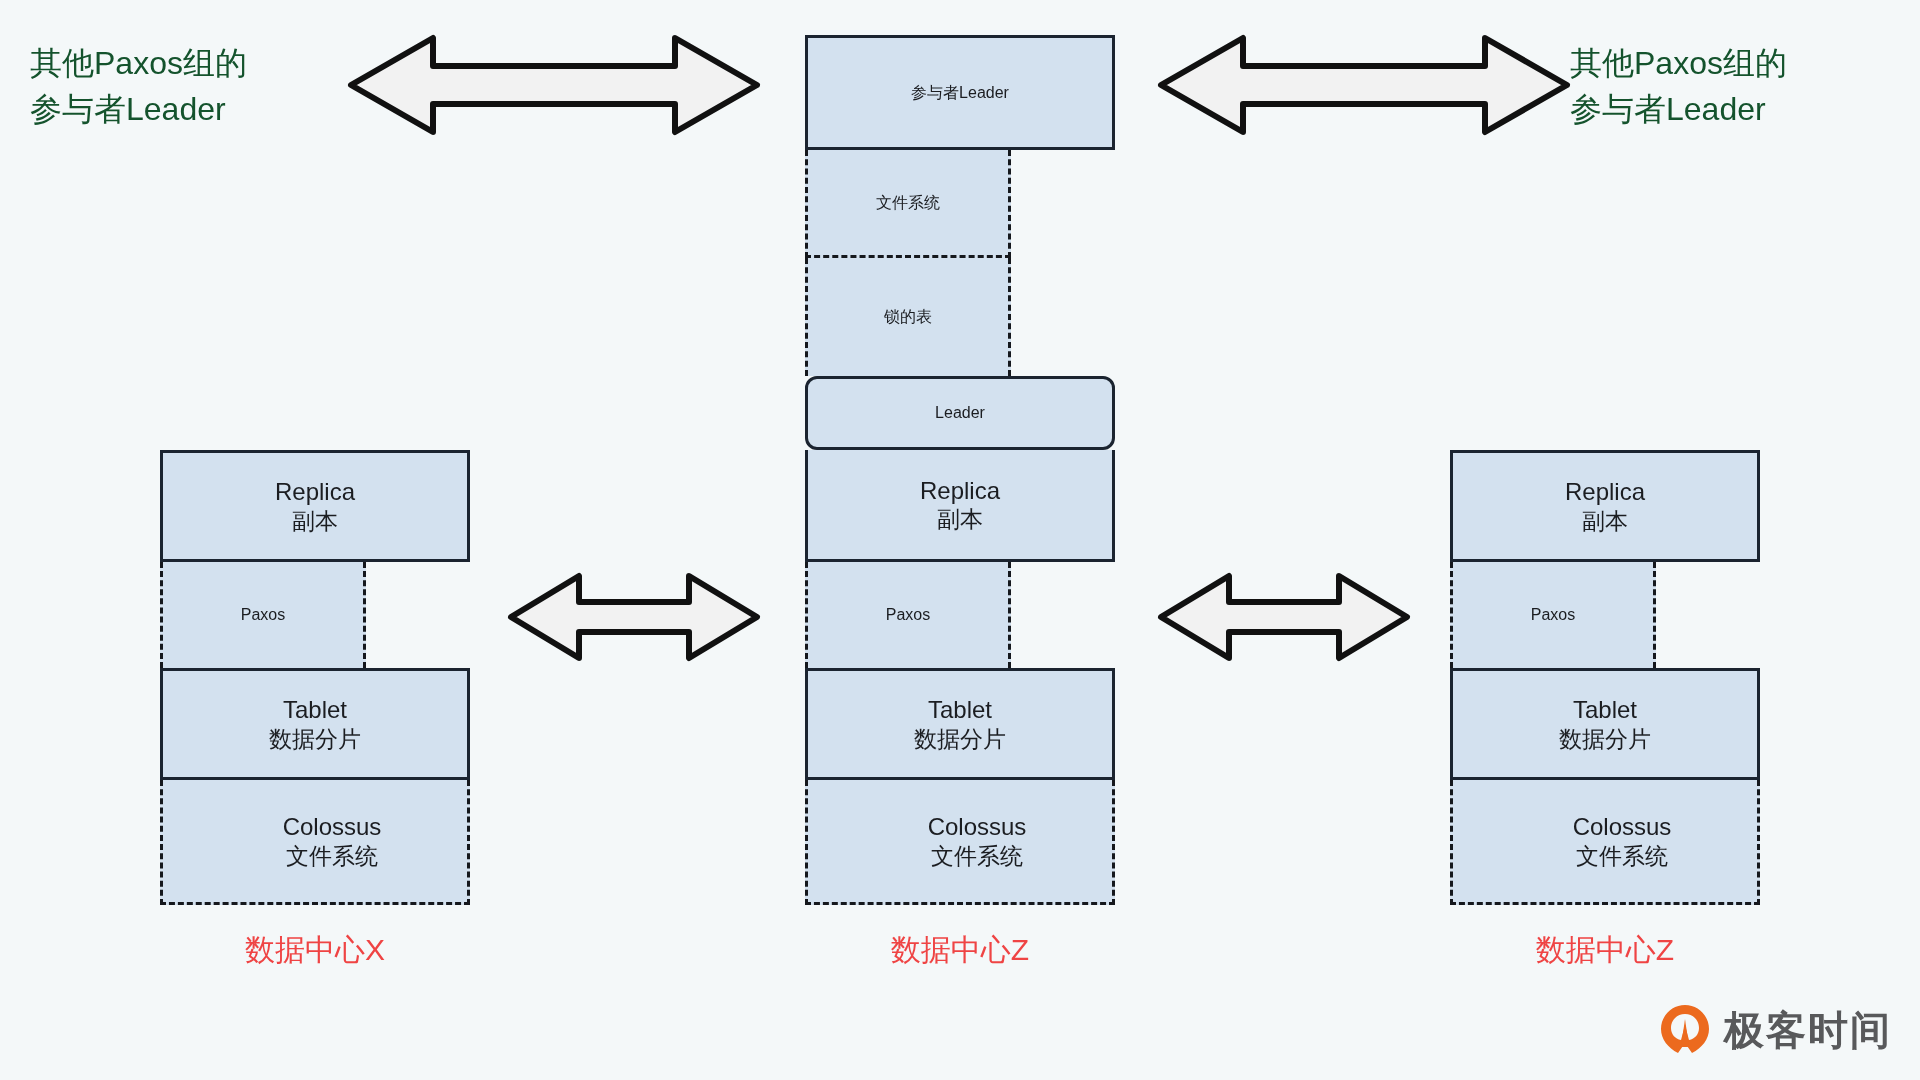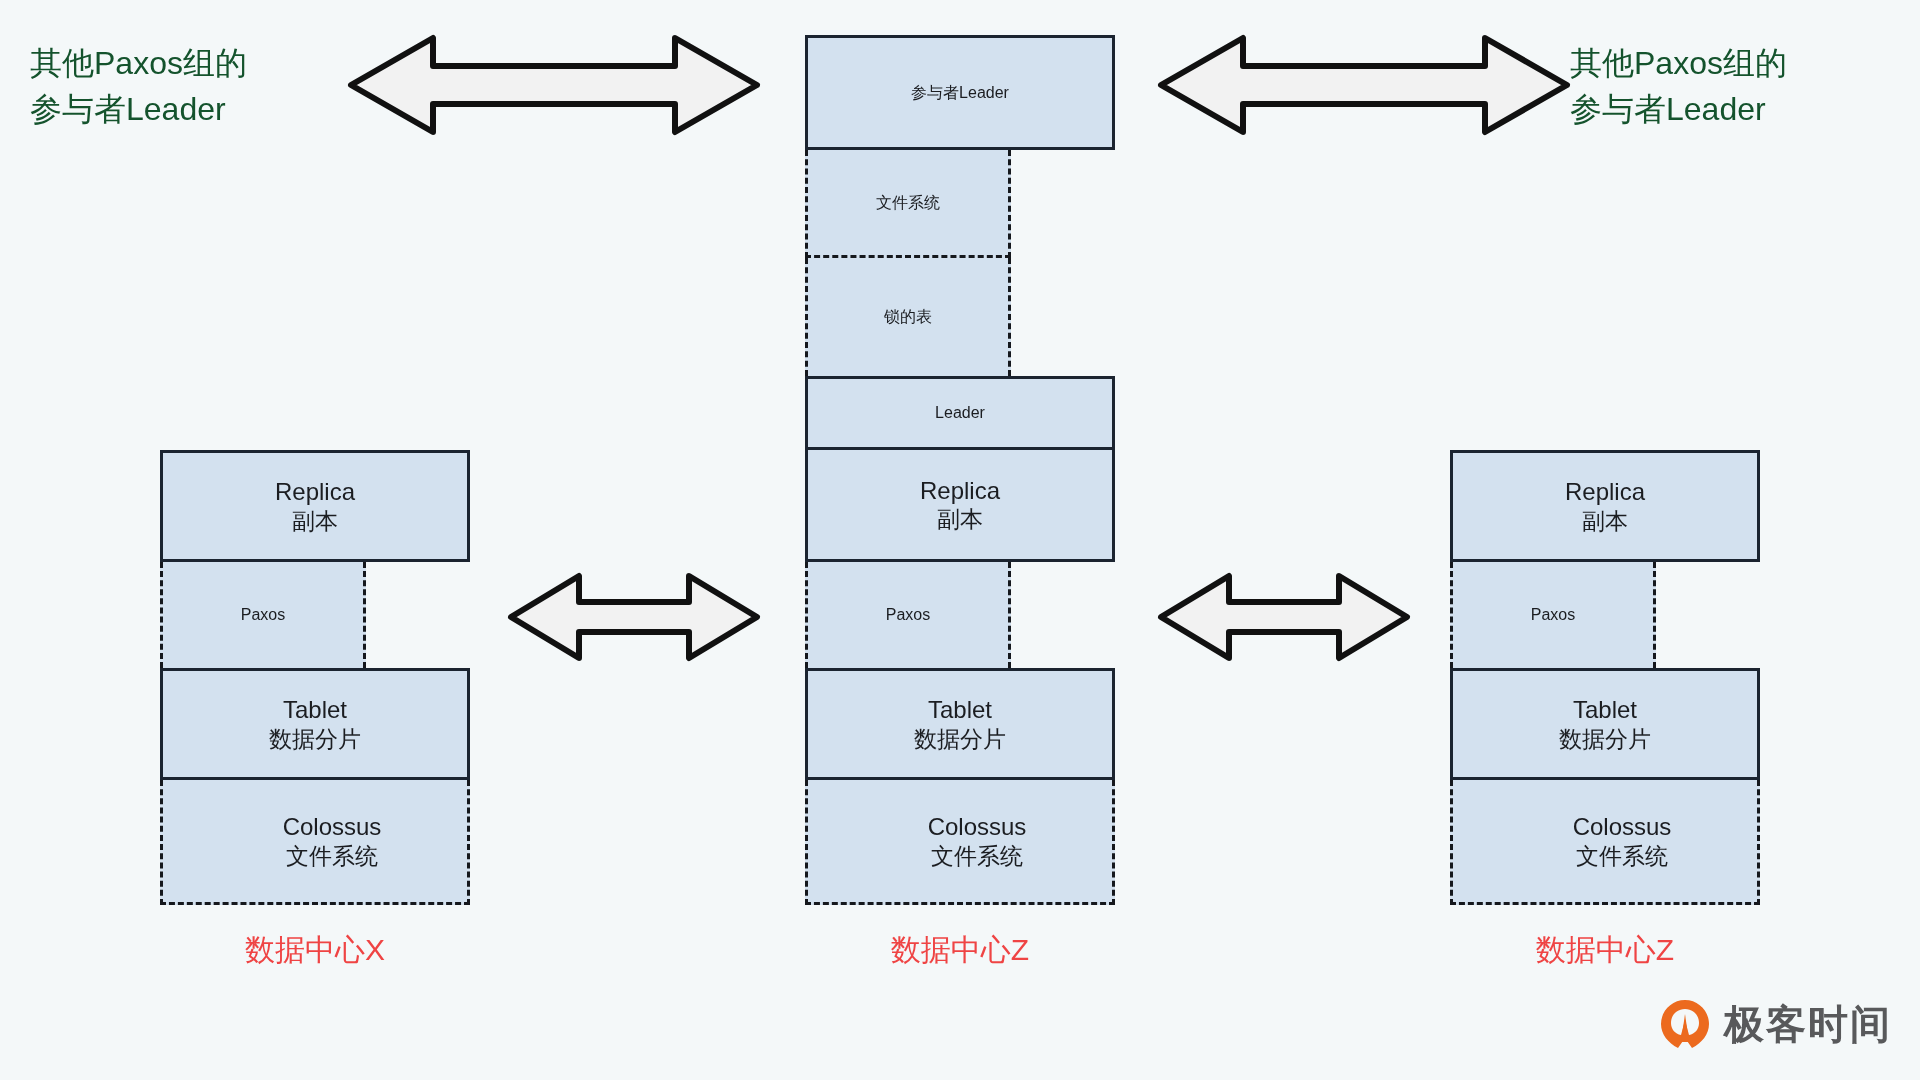--- a/index.html
+++ b/index.html
@@ -45,22 +45,22 @@
     width:330px;
     line-height:1.45;
   }
 
   
   .arrow{position:absolute;}
   .arrow svg{display:block;}
 
   
   .logo{
-    position:absolute;right:28px;bottom:28px;
-    display:flex;align-items:center;gap:12px;
+    position:absolute;right:28px;bottom:22px;
+    display:flex;gap:12px;
   }
   .logo .mark{width:54px;height:54px;position:relative;}
   .logo .wordmark{
     font-size:40px;font-weight:bold;color:#58595b;
     letter-spacing:2px;
     font-family:"DejaVu Sans","Liberation Sans",sans-serif;
   }
 </style>
 </head>
 <body>
@@ -127,21 +127,21 @@
   </div>
 
   <div class="box dashed dashed-bottom" style="left:805px;top:150px;width:206px;height:108px;">
     <span class="single">文件系统</span>
   </div>
 
   <div class="box dashed" style="left:805px;top:258px;width:206px;height:118px;">
     <span class="single">锁的表</span>
   </div>
 
-  <div class="box solid" style="left:805px;top:376px;width:310px;height:74px;">
+  <div class="box solid" style="left:805px;top:376px;width:310px;height:74px;border-radius:12px;">
     <span class="single">Leader</span>
   </div>
 
   <div class="box solid" style="left:805px;top:450px;width:310px;height:112px;border-top:none;">
     <span class="l1">Replica</span>
     <span class="l2">副本</span>
   </div>
 
   <div class="box dashed" style="left:805px;top:562px;width:206px;height:106px;">
     <span class="single">Paxos</span>

